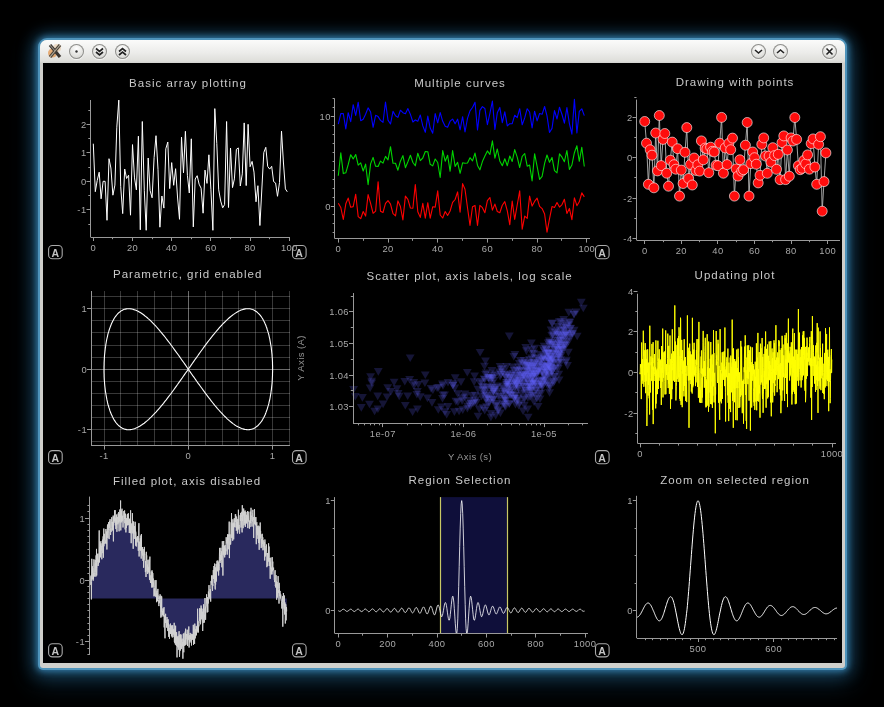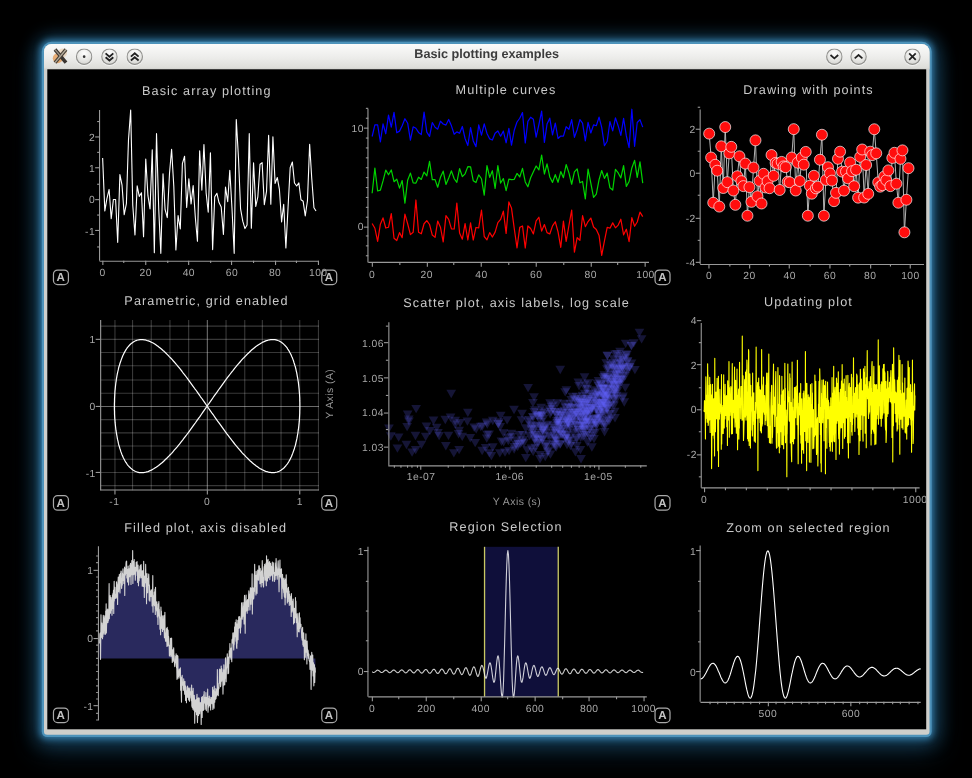--- a/index.html
+++ b/index.html
@@ -8,21 +8,20 @@
 #title{position:absolute;left:0;top:4px;width:100%;text-align:center;font-size:11.5px;font-weight:bold;color:#3c3c3c;letter-spacing:0px}
 #client{position:absolute;left:3px;top:23px;width:799px;height:600px;background:#000}
 .btn{position:absolute;width:15px;height:15px;border-radius:50%;top:43.5px;
 background:radial-gradient(circle at 50% 30%,#ffffff,#e3e3e0 55%,#c8c8c4);box-shadow:inset 0 0 0 1px #8f8f8c,0 1px 1px rgba(255,255,255,0.7)}
 .btn svg{position:absolute;left:0;top:0}
 svg{position:absolute;left:0;top:0}
 #icon{position:absolute;left:47px;top:43px;width:15px;height:15px}
 </style></head><body>
 <div id="win">
  <div id="tbar"></div>
- <div id="title">Basic plotting examples</div>
  <div id="client"></div>
 </div>
 <div id="icon">
     <svg width="16" height="16">
 <circle cx="5.5" cy="10" r="4.5" fill="#e07818" fill-opacity="0.55"></circle>
 <circle cx="10" cy="5" r="4" fill="#d89040" fill-opacity="0.25"></circle>
 <path d="M3 2L13 14" stroke="#3a3530" stroke-width="3.2"></path>
 <path d="M13 2L3 14" stroke="#4a4238" stroke-width="3.2"></path>
 <path d="M13 2L3 14" stroke="#b8b0a0" stroke-width="1.1"></path>
 <path d="M3 2L8 8" stroke="#9a9288" stroke-width="1.1"></path>

